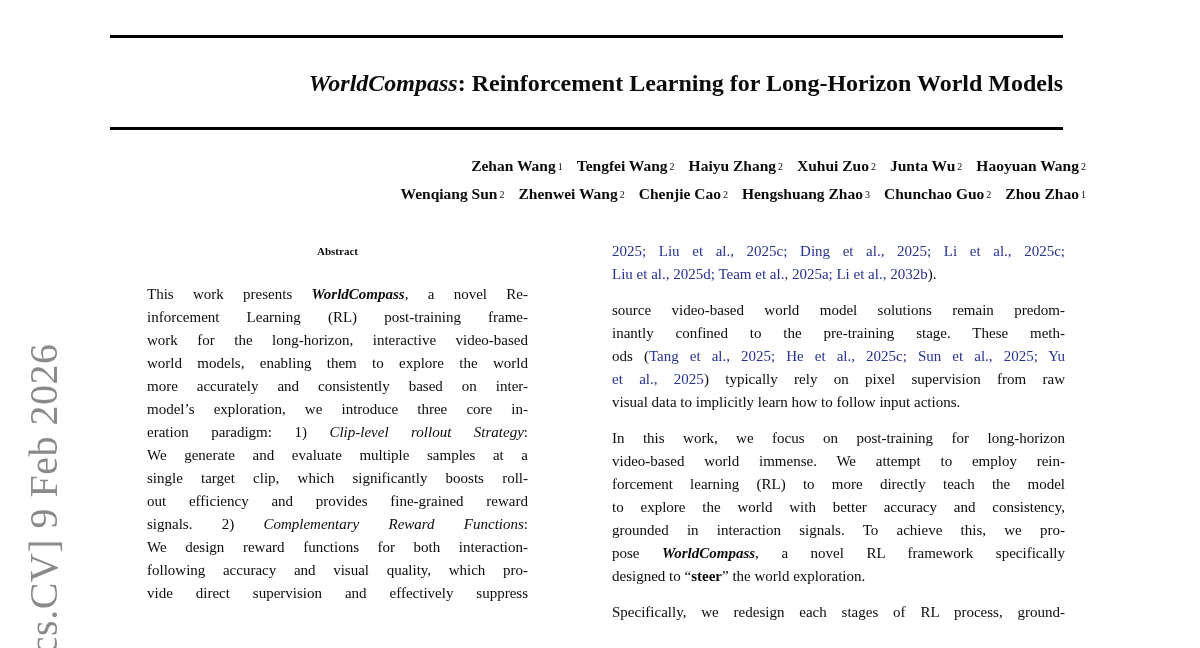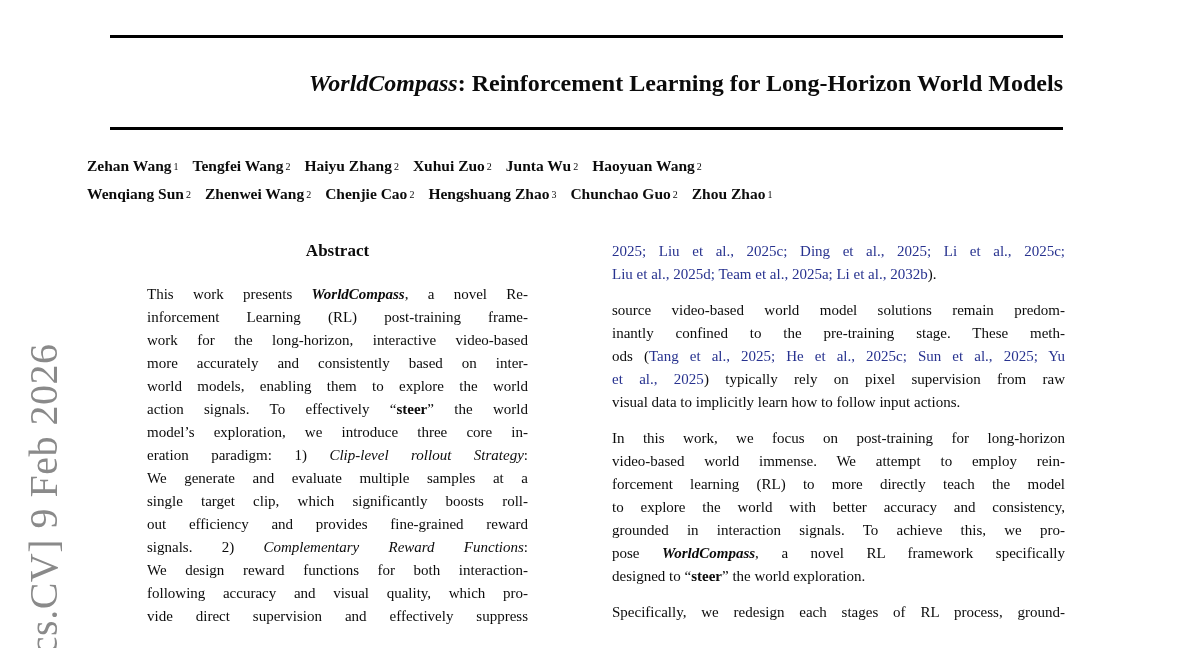--- a/index.html
+++ b/index.html
@@ -28,32 +28,32 @@
   .rule-bottom{top:127px;}
 
   
   .title{
     position:absolute;left:110px;top:68px;width:953px;
     text-align:right;font-size:24px;font-weight:700;line-height:30px;
     white-space:nowrap;
   }
 
   
-  .authors{position:absolute;left:80px;top:153px;width:1013px;text-align:left;}
+  .authors{position:absolute;left:80px;top:153px;width:1013px;text-align:right;}
   .author-line{line-height:26px;font-size:15.5px;font-weight:700;white-space:nowrap;}
   .author{margin:0 7px;}
   .asup{font-size:10px;font-weight:400;position:relative;top:-1px;margin-left:2px;}
 
   
   .col{position:absolute;font-size:15px;}
   .col-left{left:147px;top:240px;width:381px;}
   .col-right{left:612px;top:240px;width:453px;}
 
   .abstract-heading{
-    text-align:center;font-size:17px;font-weight:700;line-height:22px;
+    text-align:center;font-size:11px;font-weight:700;line-height:22px;
     margin:0 0 21px 0;
   }
 
   .para{margin:0 0 13px 0;}
   .line{
     line-height:23px;height:23px;overflow:hidden;
     text-align:justify;text-align-last:justify;
   }
   .line.endline{text-align-last:left;}
 
@@ -82,23 +82,22 @@
     <div class="author-line"><span class="author"><span>Wenqiang Sun</span><span class="asup">2</span></span><span class="author"><span>Zhenwei Wang</span><span class="asup">2</span></span><span class="author"><span>Chenjie Cao</span><span class="asup">2</span></span><span class="author"><span>Hengshuang Zhao</span><span class="asup">3</span></span><span class="author"><span>Chunchao Guo</span><span class="asup">2</span></span><span class="author"><span>Zhou Zhao</span><span class="asup">1</span></span></div>
   </div>
 
   <div class="col col-left">
     <div class="abstract-heading">Abstract</div>
     <div>
         <div class="para">
           <div class="line"><span class="s-n">This work presents </span><span class="s-bi">WorldCompass</span><span class="s-n">, a novel Re-</span></div>
           <div class="line"><span class="s-n">inforcement Learning (RL) post-training frame-</span></div>
           <div class="line"><span class="s-n">work for the long-horizon, interactive video-based</span></div>
+          <div class="line"><span class="s-n">world models, enabling them to explore the world</span></div>
           <div class="line"><span class="s-n">more accurately and consistently based on inter-</span></div>
-          <div class="line"><span class="s-n">world models, enabling them to explore the world</span></div>
-          <div class="line"><span class="s-n">action signals. To effectively “</span><span class="s-b">steer</span><span class="s-n">” the world</span></div>
           <div class="line"><span class="s-n">model’s exploration, we introduce three core in-</span></div>
           <div class="line"><span class="s-n">eration paradigm: 1) </span><span class="s-i">Clip-level rollout Strategy</span><span class="s-n">:</span></div>
           <div class="line"><span class="s-n">We generate and evaluate multiple samples at a</span></div>
           <div class="line"><span class="s-n">single target clip, which significantly boosts roll-</span></div>
           <div class="line"><span class="s-n">out efficiency and provides fine-grained reward</span></div>
           <div class="line"><span class="s-n">signals. 2) </span><span class="s-i">Complementary Reward Functions</span><span class="s-n">:</span></div>
           <div class="line"><span class="s-n">We design reward functions for both interaction-</span></div>
           <div class="line"><span class="s-n">following accuracy and visual quality, which pro-</span></div>
           <div class="line"><span class="s-n">vide direct supervision and effectively suppress</span></div>
         </div>

